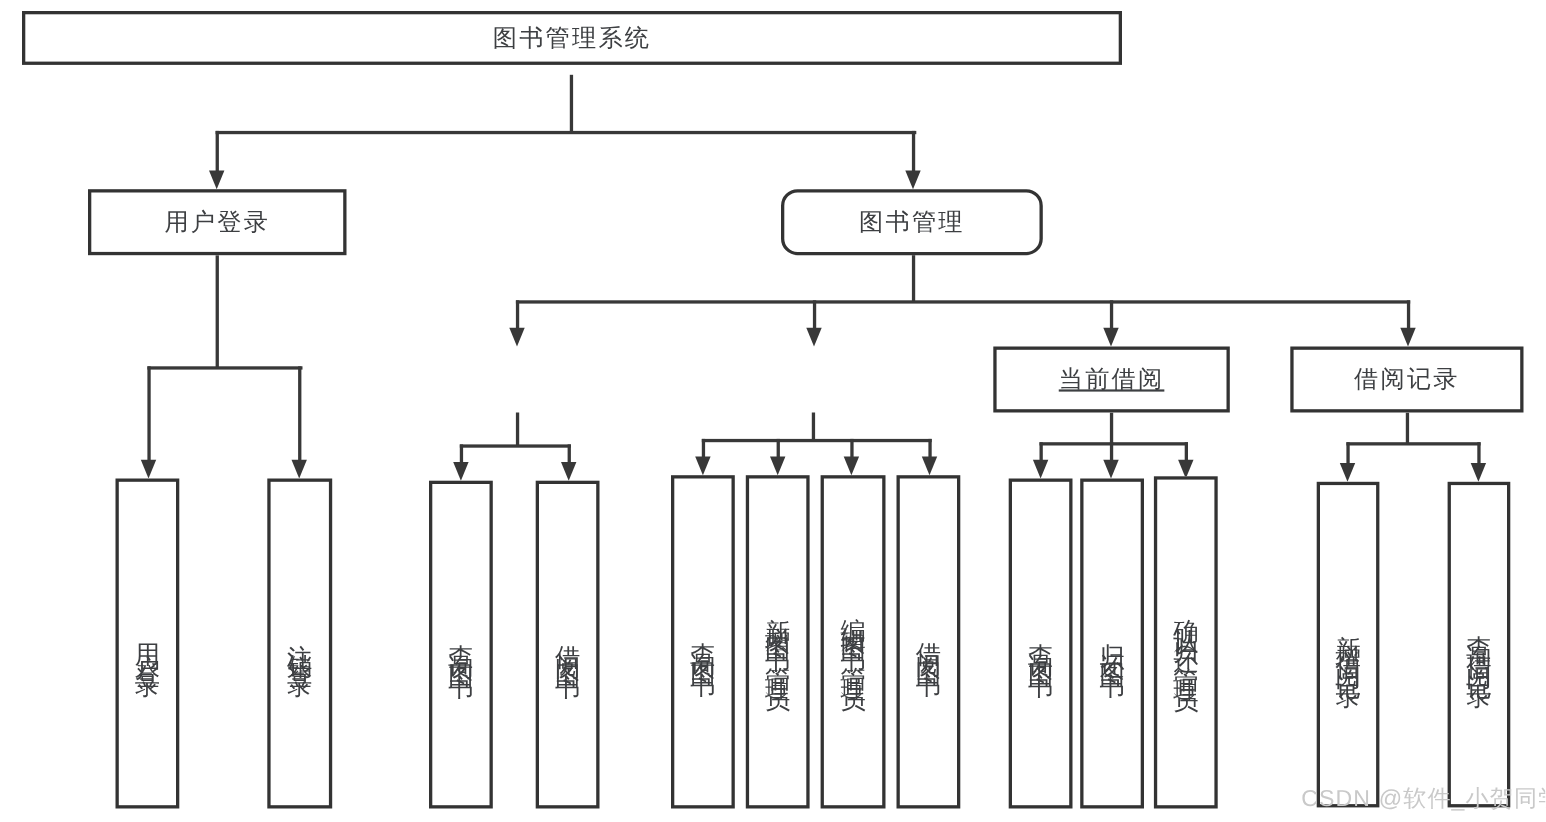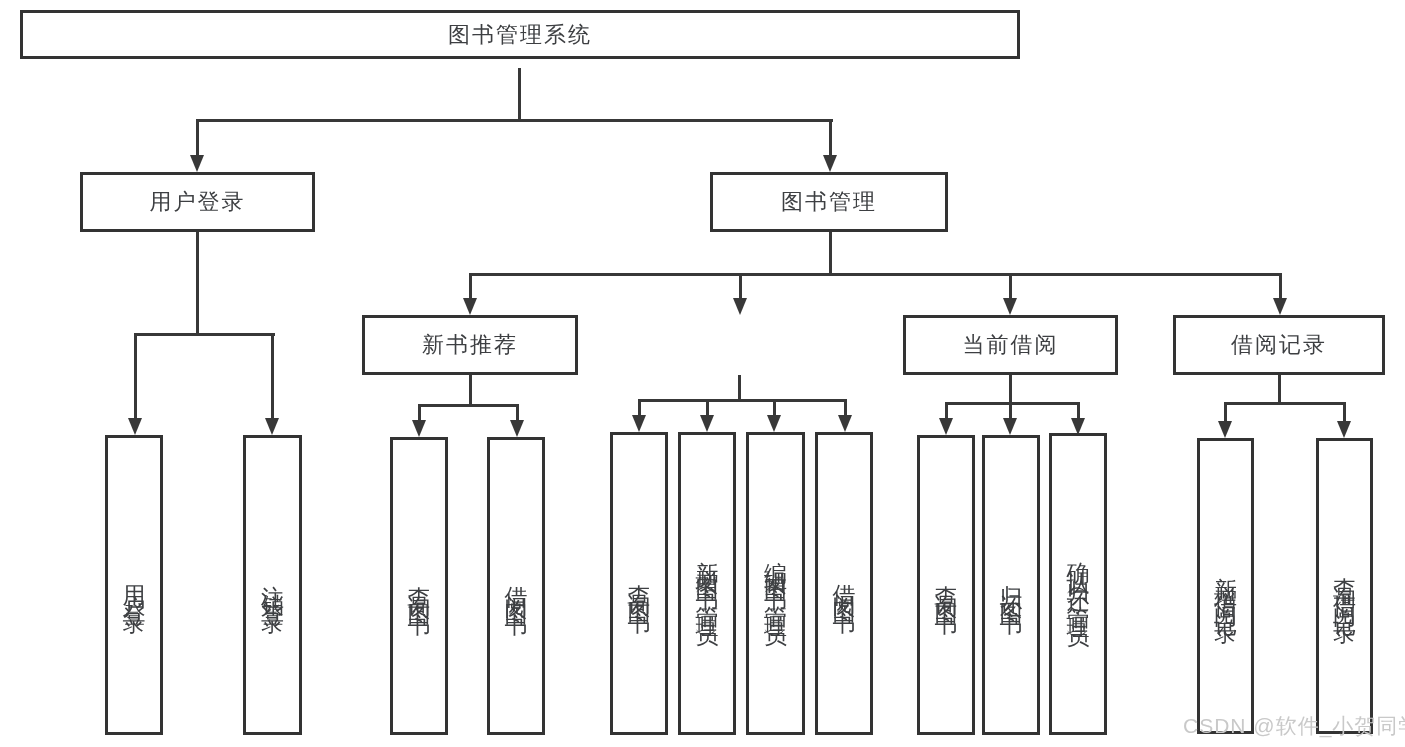--- a/index.html
+++ b/index.html
@@ -95,24 +95,23 @@
   <div class="arrow" style="left:838px;top:415px;"></div>
   <div class="arrow" style="left:939px;top:418px;"></div>
   <div class="arrow" style="left:1003px;top:418px;"></div>
   <div class="arrow" style="left:1071px;top:418px;"></div>
   <div class="arrow" style="left:1218px;top:421px;"></div>
   <div class="arrow" style="left:1337px;top:421px;"></div>
 
   <div class="box" style="left:20px;top:10px;width:1000px;height:49px;">图书管理系统</div>
 
   <div class="box" style="left:80px;top:172px;width:235px;height:60px;">用户登录</div>
-  <div class="box" style="left:710px;top:172px;width:238px;height:60px;">图书管理</div>
+  <div class="box" style="left:710px;top:172px;width:238px;height:60px;border-radius:15px;">图书管理</div>
 
-  <div class="box" style="left:362px;top:315px;width:216px;height:60px;">新书推荐</div>
-  <div class="box" style="left:903px;top:315px;width:215px;height:60px;">当前借阅</div>
+  <div class="box" style="left:903px;top:315px;width:215px;height:60px;text-decoration:underline;">当前借阅</div>
   <div class="box" style="left:1173px;top:315px;width:212px;height:60px;">借阅记录</div>
 
   <div class="vbox" style="left:105px;top:435px;width:58px;height:300px;">
     <span>用户登录</span>
   </div>
   <div class="vbox" style="left:243px;top:435px;width:59px;height:300px;">
     <span>注销登录</span>
   </div>
 
   <div class="vbox" style="left:390px;top:437px;width:58px;height:298px;">

